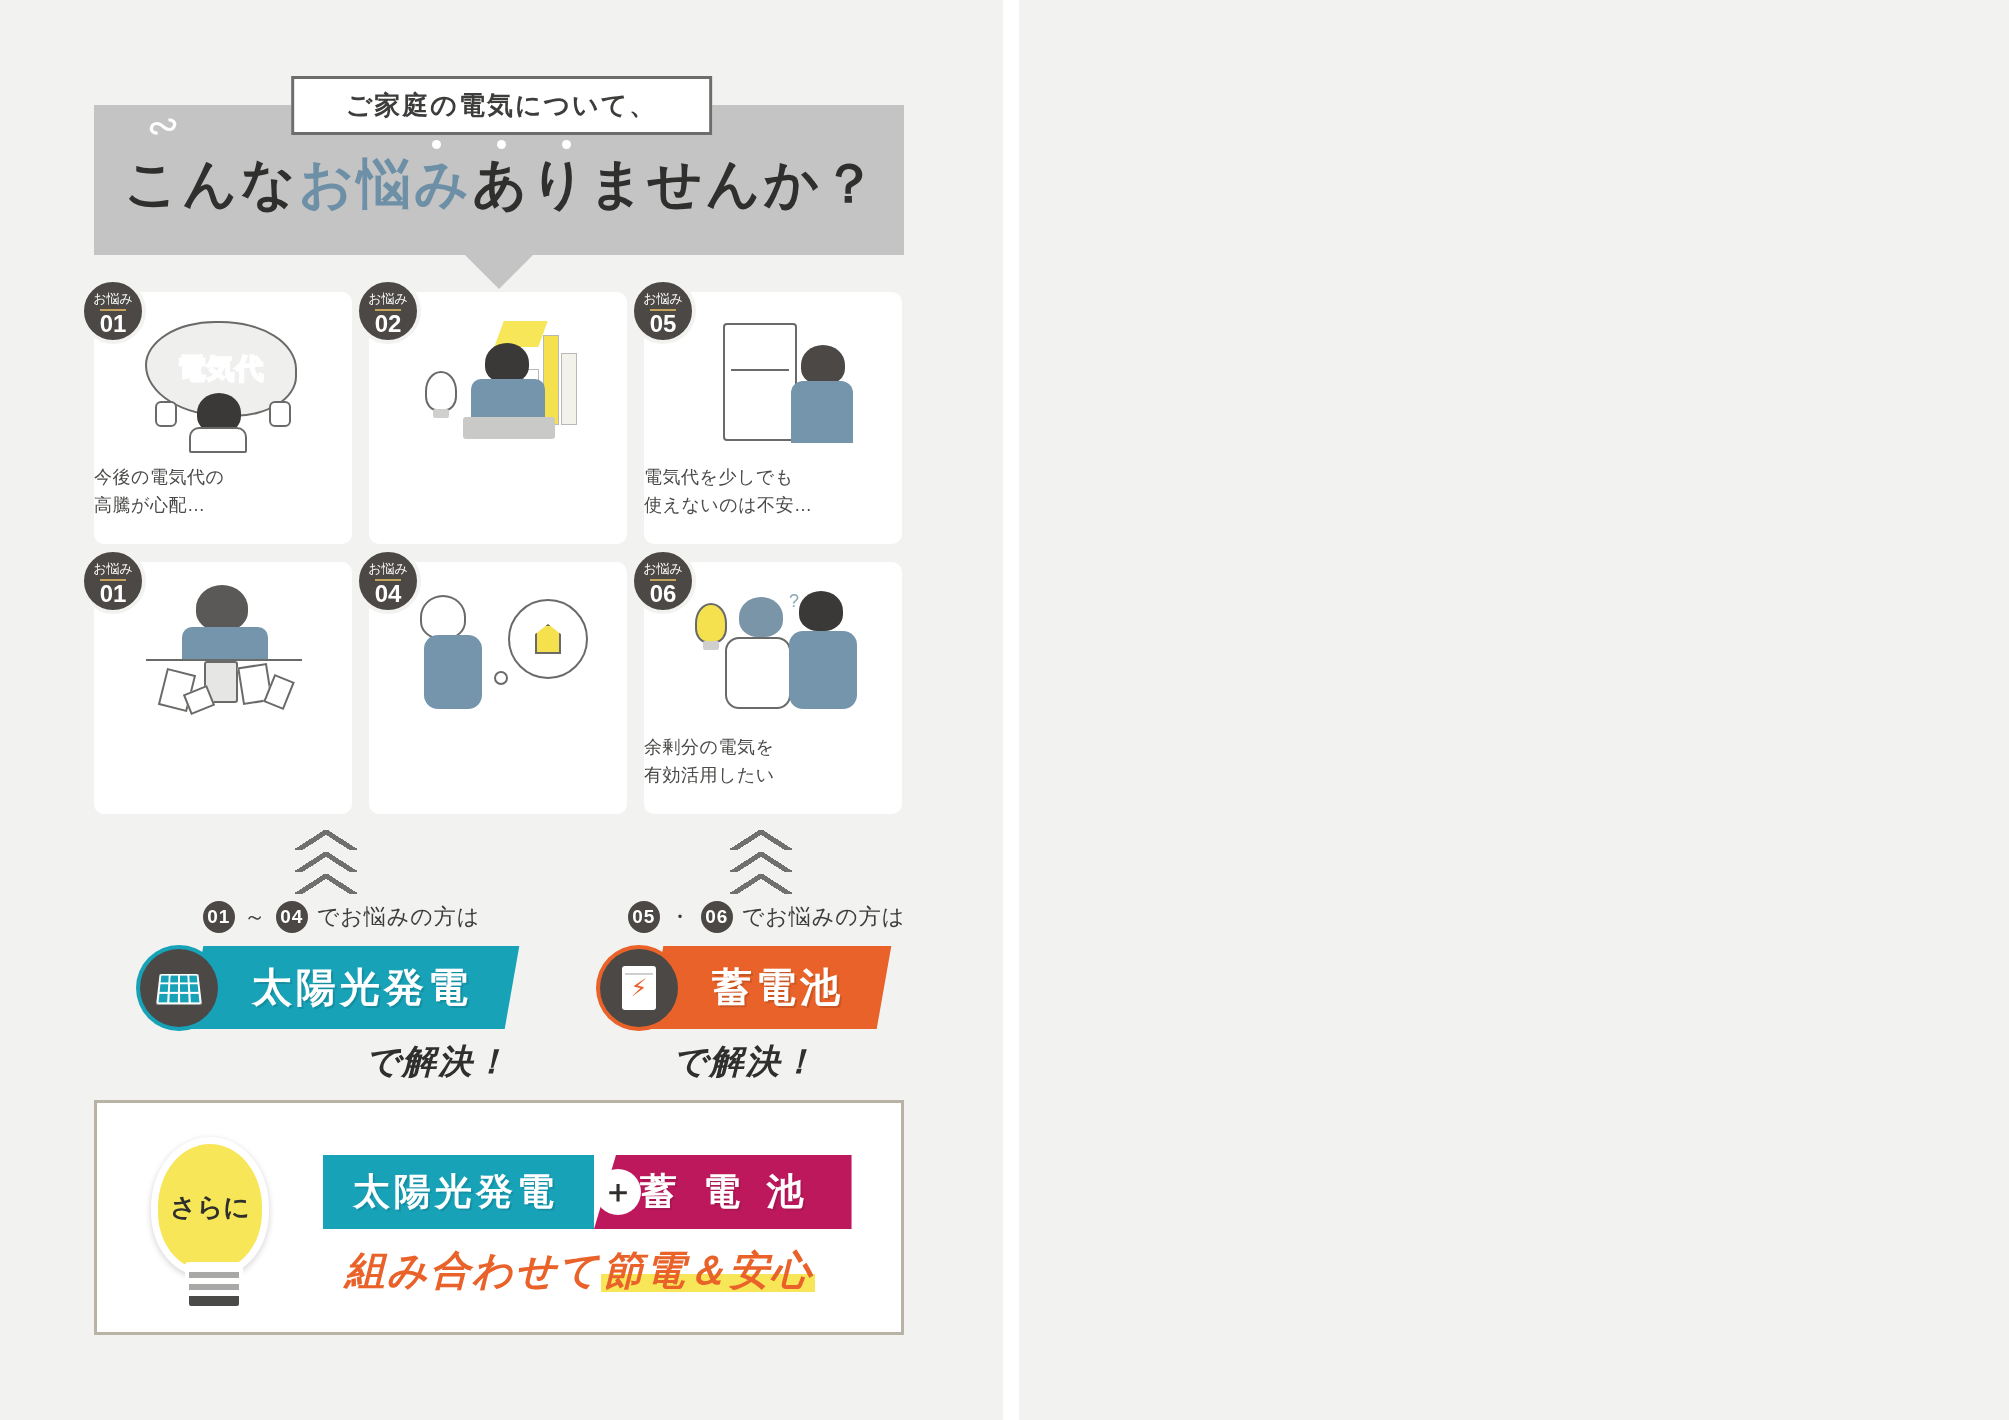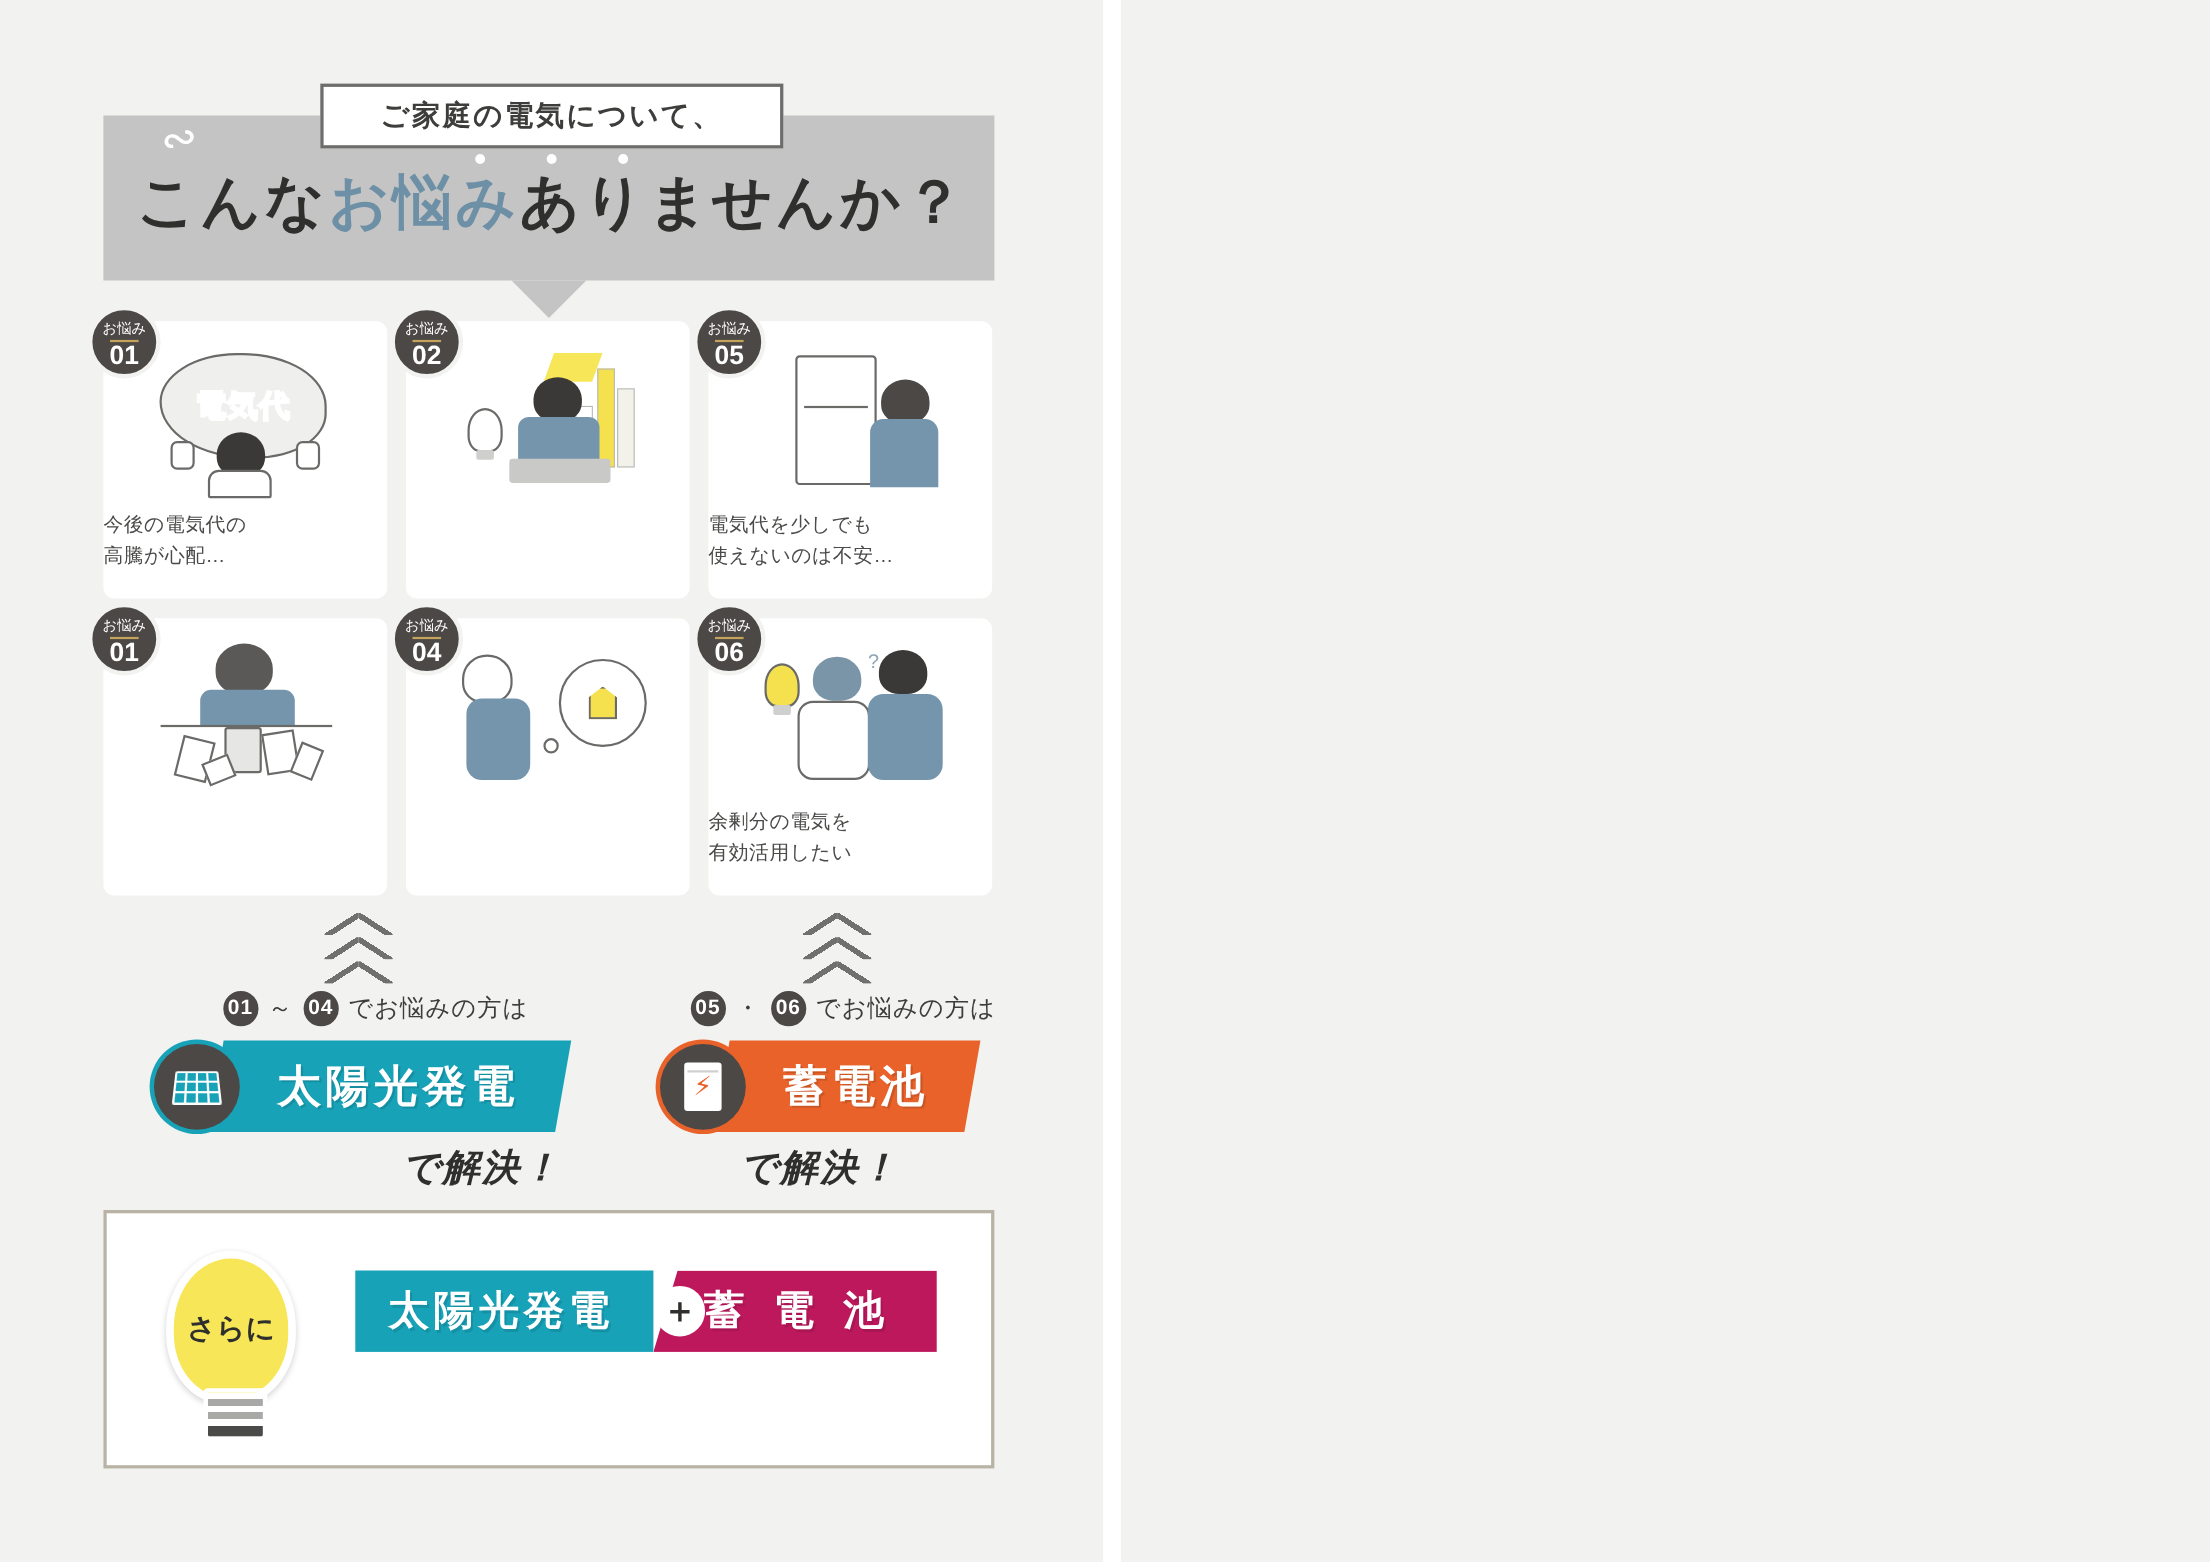--- a/index.html
+++ b/index.html
@@ -396,20 +396,23 @@
 
   <div class="combo">
     <div class="combo-bulb">
       <span>さらに</span>
     </div>
     <div class="combo-strip">
       <div class="strip-teal">太陽光発電</div>
       <div class="strip-or">蓄 電 池</div>
       <div class="strip-plus">＋</div>
     </div>
+    <div class="combo-sub">
+      <span>組み合わせて</span><span class="hl">節電＆安心</span>
+    </div>
   </div>
 </div>
 
 <div id="gutter"></div>
 
 <div id="right-page">
 
   
 
   

